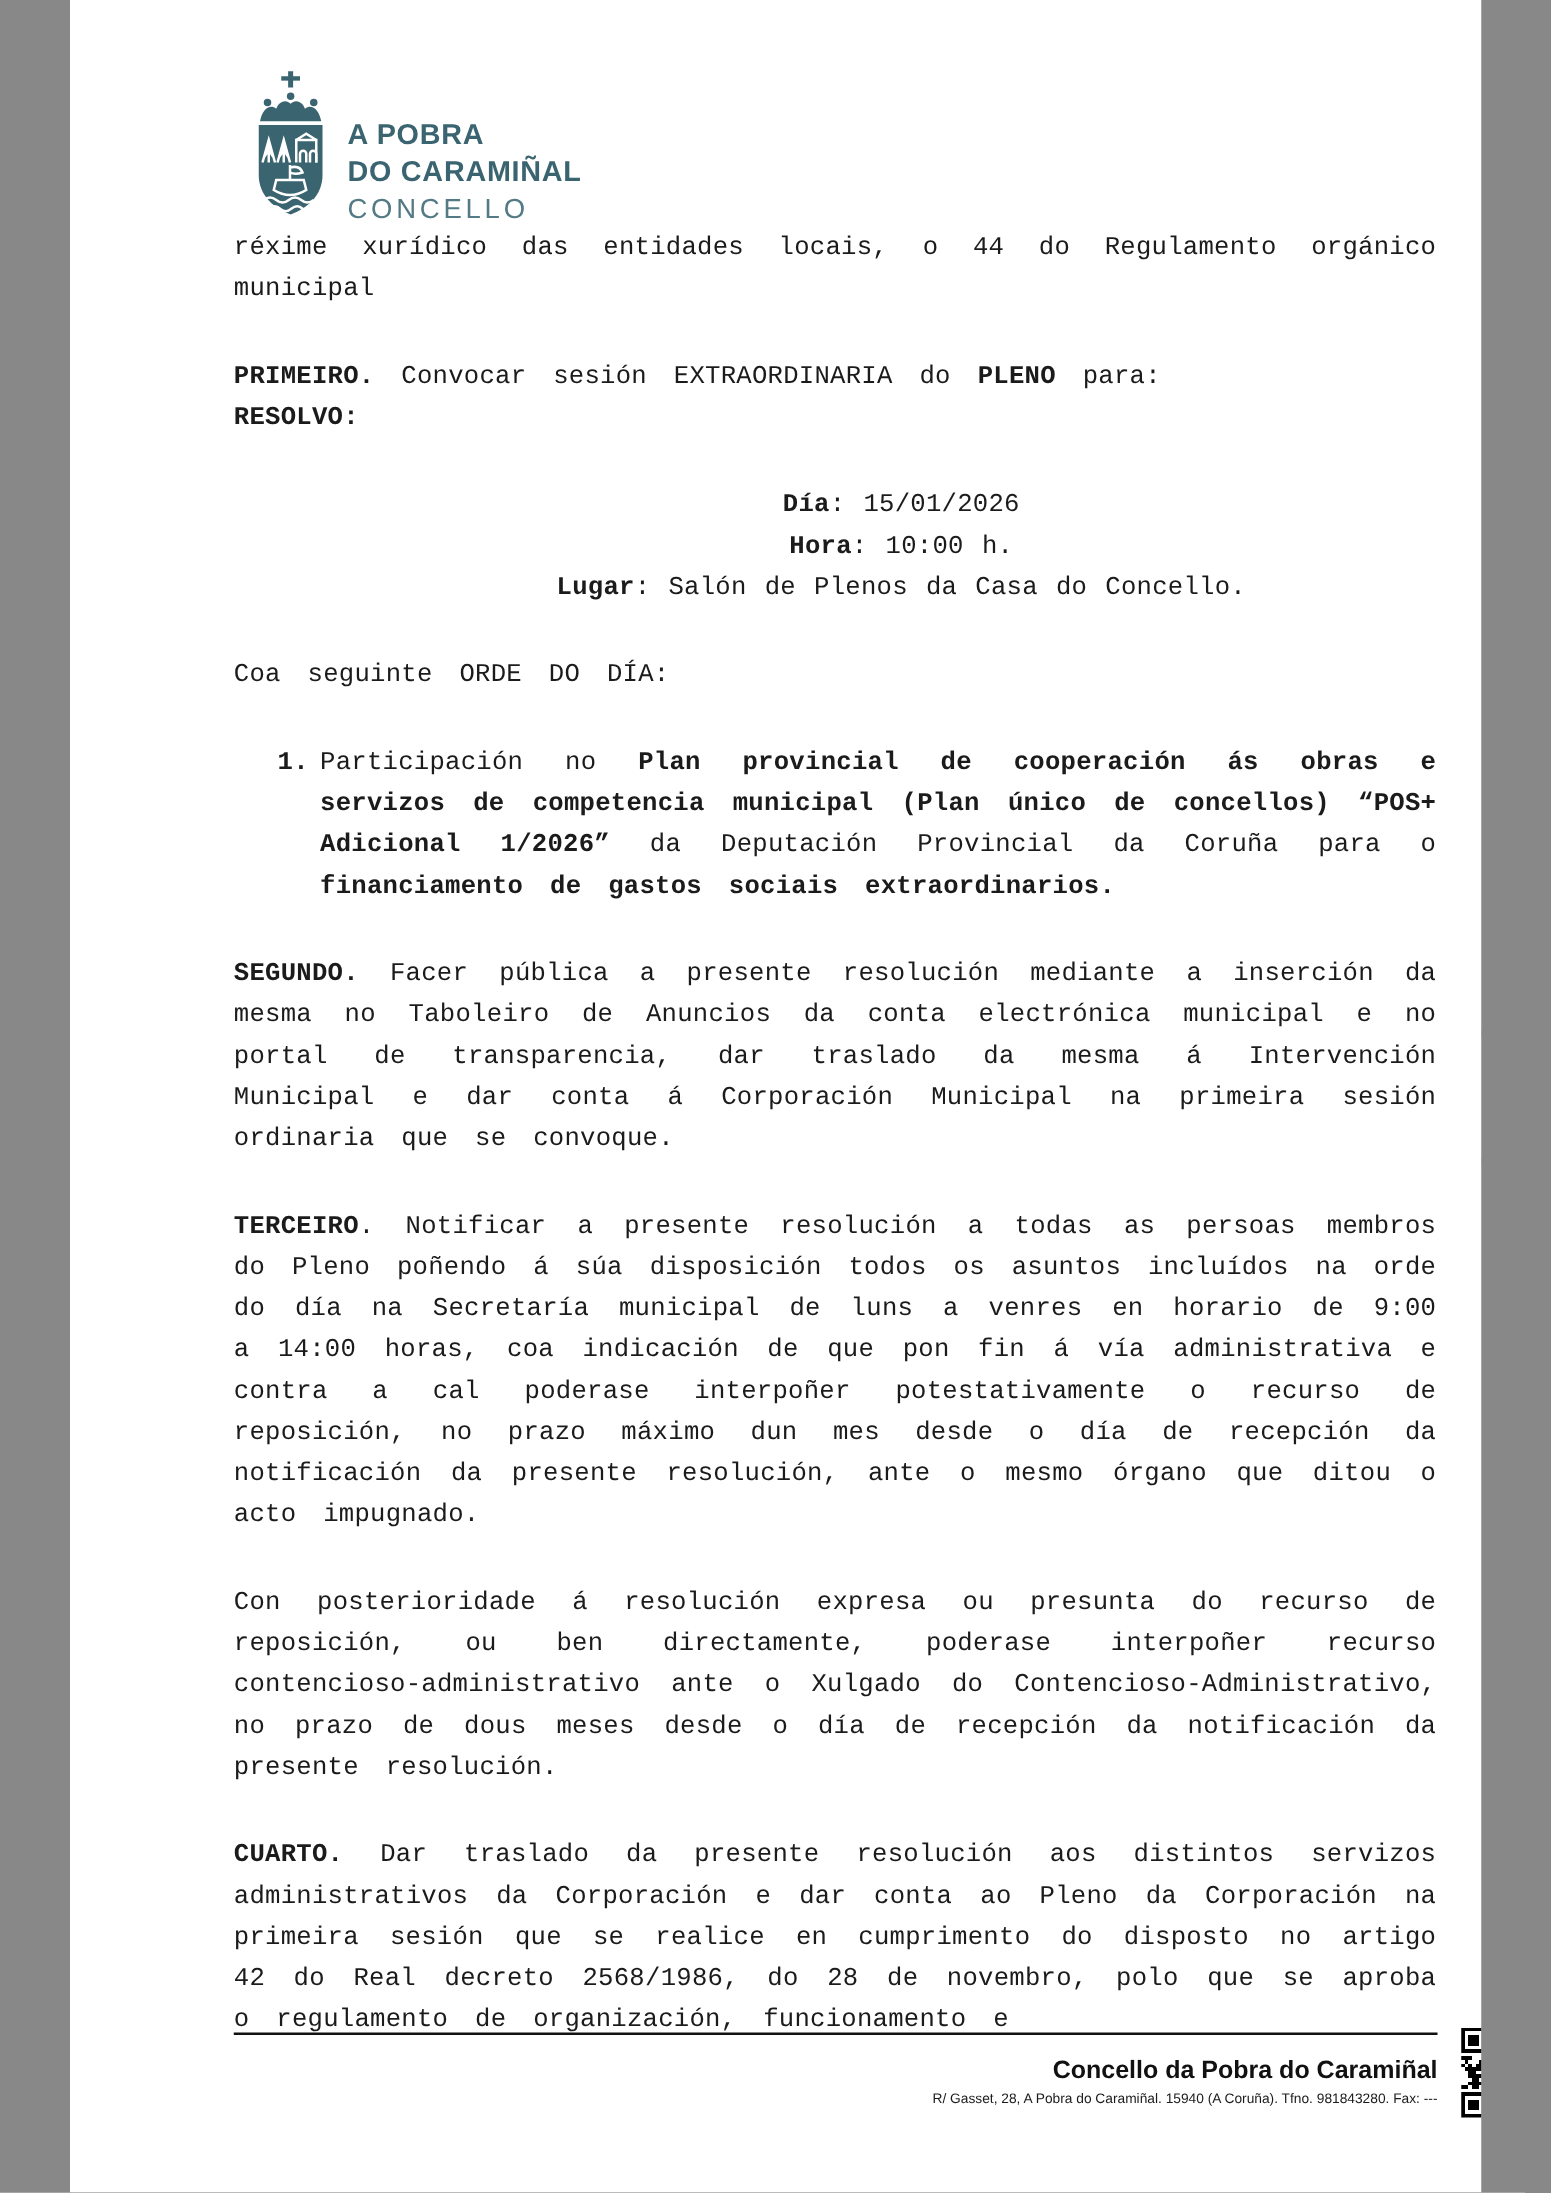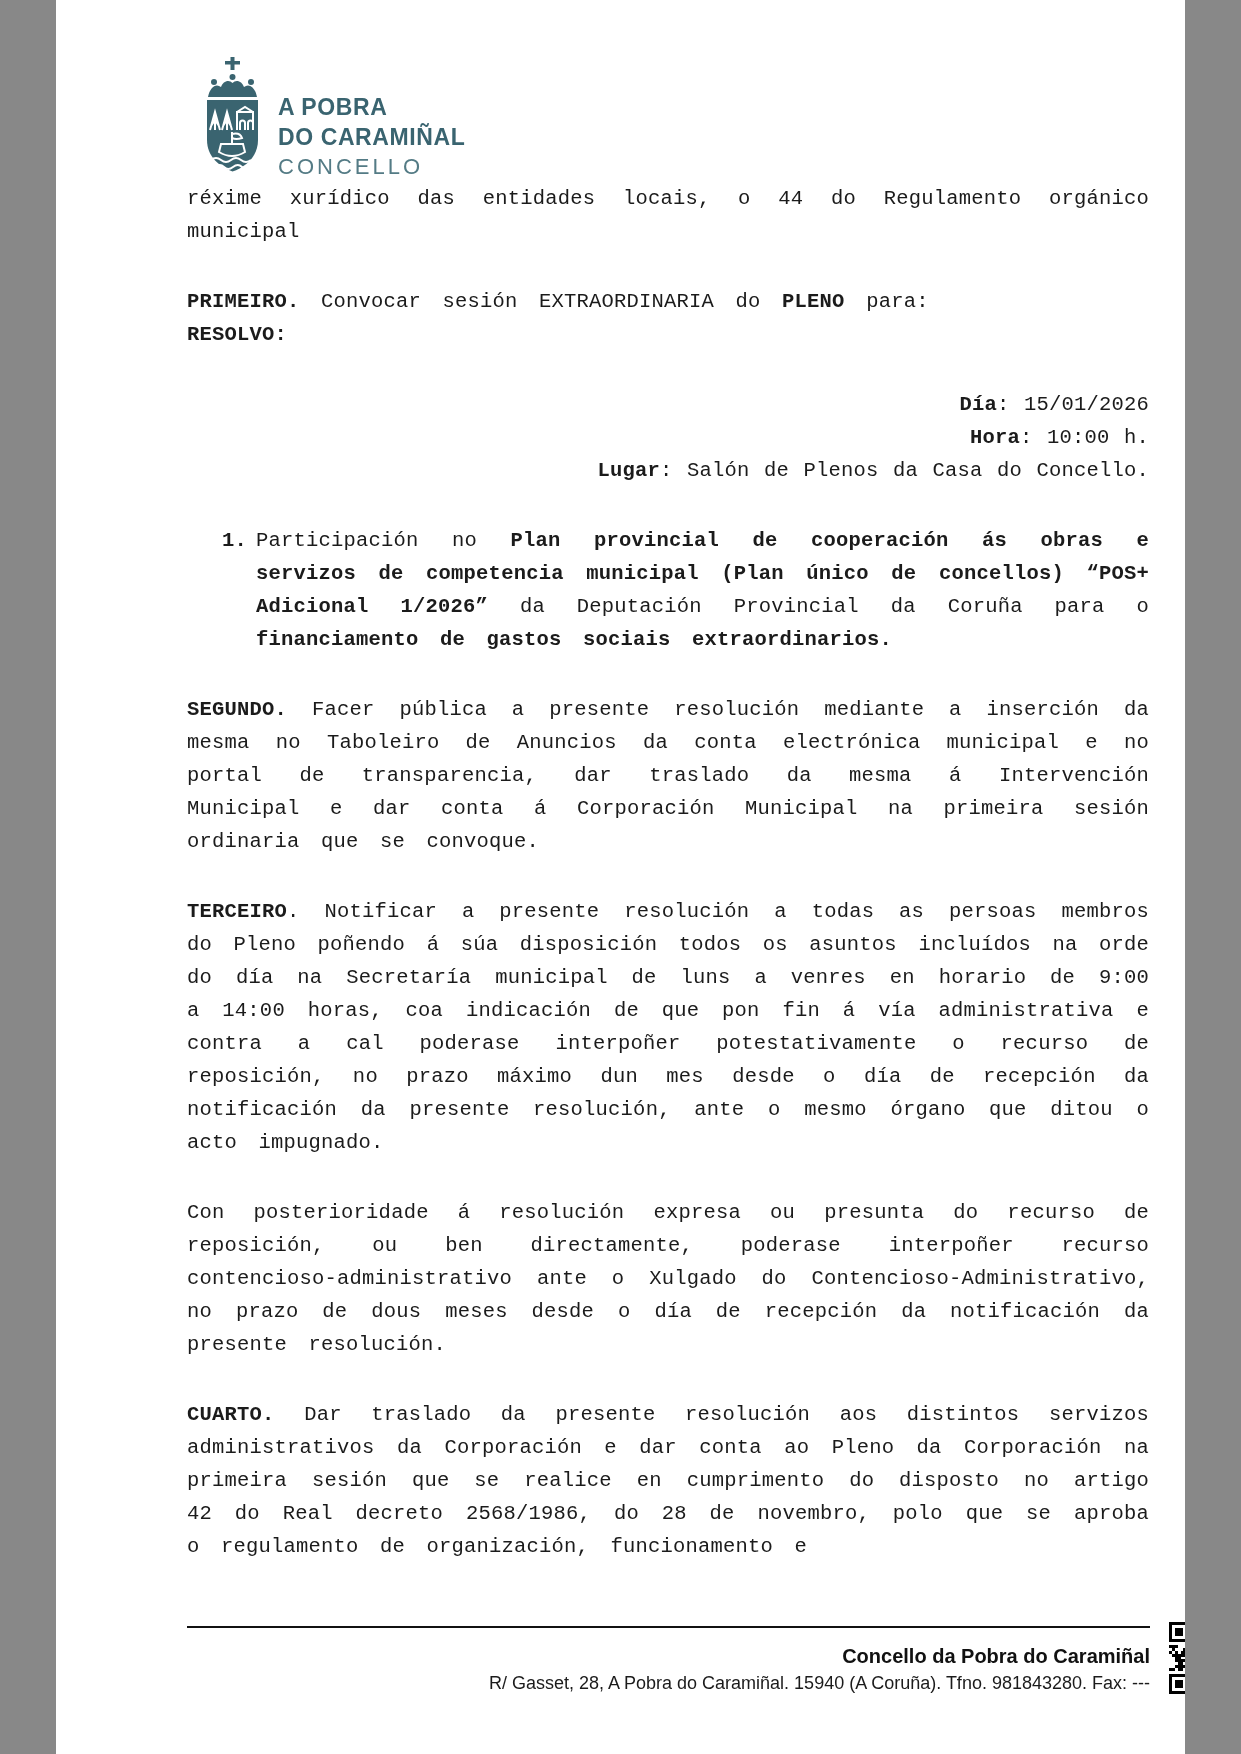--- a/index.html
+++ b/index.html
@@ -17,21 +17,21 @@
   
   .doc-body{
     position:absolute;left:131px;top:182px;width:962px;
     font-size:20.5px;line-height:33px;text-align:justify;
     letter-spacing:0.2px;word-spacing:9px;color:#1b1b1b;
   }
   .para{margin:0;font-family:Liberation Mono, monospace;}
   .p-cont{text-align:justify;text-align-last:justify;}
   .p-tight{margin-top:0;}
   .p-block,.p-detail-first,.p-list{margin-top:37px;}
-  .p-detail,.p-detail-first{margin-left:106px;text-align:right;word-spacing:2px;}
+  .p-detail,.p-detail-first{margin-left:106px;text-align:center;word-spacing:2px;}
   .p-list{position:relative;padding-left:69px;}
   .p-list .marker{position:absolute;left:35px;top:0;font-weight:700;}
   .b{font-weight:700;}
   
   .decreto{
     position:absolute;left:1052px;top:885px;width:180px;height:40px;
     transform:rotate(-90deg);font-size:37px;font-weight:700;letter-spacing:0.5px;
     color:#000;white-space:nowrap;
   }
   .decreto-meta{
@@ -44,21 +44,21 @@
     transform:rotate(-90deg);font-size:11.5px;line-height:14.5px;color:#222;
     text-align:left;white-space:nowrap;
   }
   
   .qr{position:absolute;left:1113px;top:1622px;width:72px;height:72px;}
   .qr svg{display:block;width:72px;height:72px;}
   
   .footer-line{position:absolute;left:131px;top:1626px;width:963px;border-top:2px solid #111;}
   .footer{position:absolute;left:131px;top:1645px;width:963px;text-align:right;}
   .footer-title{font-size:20px;font-weight:700;color:#111;}
-  .footer-address{font-size:18px;margin-top:5px;color:#1b1b1b;}
+  .footer-address{font-size:11px;margin-top:5px;color:#1b1b1b;}
 </style>
 </head>
 <body>
 
 <div class="page">
 
   <div class="logo">
     <svg class="crest" width="64" height="124" viewBox="0 0 64 124" xmlns="http://www.w3.org/2000/svg">
       <g fill="#3a6470">
         <rect x="29.5" y="1" width="4" height="13"></rect>
@@ -88,20 +88,21 @@
     </div>
   </div>
 
   <div class="doc-body">
       <div class="para p-cont"><span>réxime xurídico das entidades locais, o 44 do Regulamento orgánico municipal</span></div>
       <div class="para p-block"><span class="b">PRIMEIRO.</span><span> Convocar sesión EXTRAORDINARIA do </span><span class="b">PLENO</span><span> para:</span></div>
       <div class="para p-tight"><span class="b">RESOLVO:</span></div>
       <div class="para p-detail-first"><span class="b">Día</span><span>: 15/01/2026</span></div>
       <div class="para p-detail"><span class="b">Hora</span><span>: 10:00 h.</span></div>
       <div class="para p-detail"><span class="b">Lugar</span><span>: Salón de Plenos da Casa do Concello.</span></div>
+      <div class="para p-block"><span>Coa seguinte ORDE DO DÍA:</span></div>
       <div class="para p-list"><span class="marker">1.</span><span>Participación no </span><span class="b">Plan provincial de cooperación ás obras e servizos de competencia municipal (Plan único de concellos) “POS+ Adicional 1/2026”</span><span> da Deputación Provincial da Coruña para o </span><span class="b">financiamento de gastos sociais extraordinarios.</span></div>
       <div class="para p-block"><span class="b">SEGUNDO.</span><span> Facer pública a presente resolución mediante a inserción da mesma no Taboleiro de Anuncios da conta electrónica municipal e no portal de transparencia, dar traslado da mesma á Intervención Municipal e dar conta á Corporación Municipal na primeira sesión ordinaria que se convoque.</span></div>
       <div class="para p-block"><span class="b">TERCEIRO</span><span>. Notificar a presente resolución a todas as persoas membros do Pleno poñendo á súa disposición todos os asuntos incluídos na orde do día na Secretaría municipal de luns a venres en horario de 9:00 a 14:00 horas, coa indicación de que pon fin á vía administrativa e contra a cal poderase interpoñer potestativamente o recurso de reposición, no prazo máximo dun mes desde o día de recepción da notificación da presente resolución, ante o mesmo órgano que ditou o acto impugnado.</span></div>
       <div class="para p-block"><span>Con posterioridade á resolución expresa ou presunta do recurso de reposición, ou ben directamente, poderase interpoñer recurso contencioso-administrativo ante o Xulgado do Contencioso-Administrativo, no prazo de dous meses desde o día de recepción da notificación da presente resolución.</span></div>
       <div class="para p-block"><span class="b">CUARTO.</span><span> Dar traslado da presente resolución aos distintos servizos administrativos da Corporación e dar conta ao Pleno da Corporación na primeira sesión que se realice en cumprimento do disposto no artigo 42 do Real decreto 2568/1986, do 28 de novembro, polo que se aproba o regulamento de organización, funcionamento e</span></div>
     </div>
 
   <div class="decreto">DECRETO</div>
   <div class="decreto-meta">
     <span>Número: 2026-0026</span><span class="gap">Data: 12/01/2026</span>

